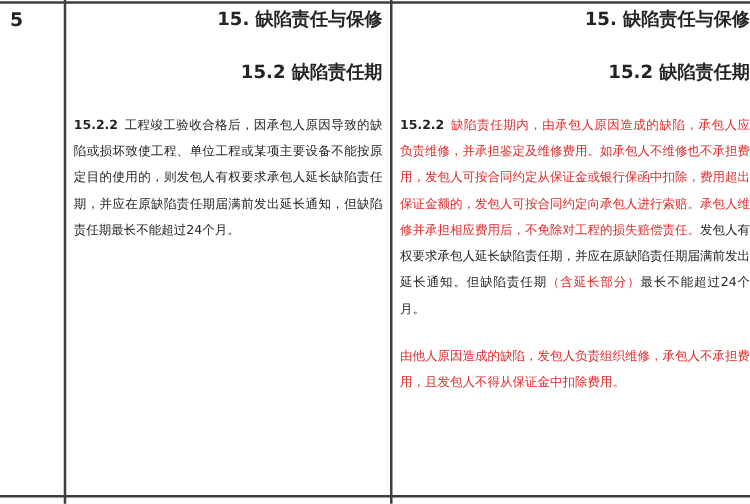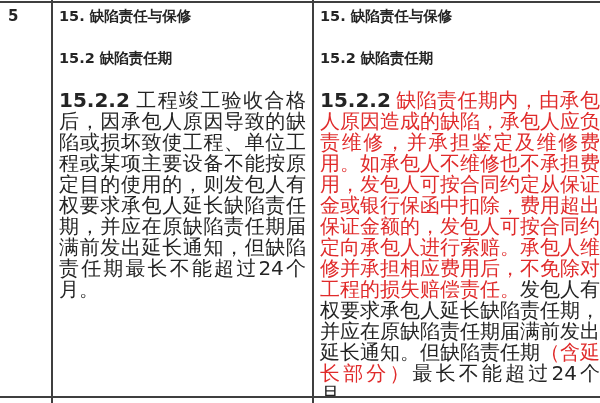--- a/index.html
+++ b/index.html
@@ -59,29 +59,29 @@
     width: 259px;
     padding: 4px 6px 0 6px;
   }
   .cell-right {
     left: 314px;
     width: 286px;
     padding: 4px 0 0 6px;
   }
   .cell p {
     margin: 0 0 17px 0;
-    font-size: 20px;
+    font-size: 10px;
     line-height: 21px;
     text-align: justify;
     word-break: break-all;
   }
   .cell p.heading {
     font-weight: bold;
     margin: 0 0 21px 0;
-    text-align: left;
+    text-align: right;
     font-size: 14.5px;
     word-break: keep-all;
   }
   .clause-num {
     font-weight: bold;
     margin-right: 5px;
   }
   .run-black {
     color: var(--text-black, #242424);
   }
@@ -108,15 +108,16 @@
   <div class="cell cell-left">
     <p class="heading">15. 缺陷责任与保修</p>
     <p class="heading">15.2 缺陷责任期</p>
     <p class="body"><span class="clause-num">15.2.2</span><span><span class="run-black">工程竣工验收合格后，因承包人原因导致的缺陷或损坏致使工程、单位工程或某项主要设备不能按原定目的使用的，则发包人有权要求承包人延长缺陷责任期，并应在原缺陷责任期届满前发出延长通知，但缺陷责任期最长不能超过24个月。</span></span></p>
   </div>
 
   <div class="cell cell-right">
     <p class="heading">15. 缺陷责任与保修</p>
     <p class="heading">15.2 缺陷责任期</p>
     <p class="body"><span class="clause-num">15.2.2</span><span><span class="run-red">缺陷责任期内，由承包人原因造成的缺陷，承包人应负责维修，并承担鉴定及维修费用。如承包人不维修也不承担费用，发包人可按合同约定从保证金或银行保函中扣除，费用超出保证金额的，发包人可按合同约定向承包人进行索赔。承包人维修并承担相应费用后，不免除对工程的损失赔偿责任。</span><span class="run-black">发包人有权要求承包人延长缺陷责任期，并应在原缺陷责任期届满前发出延长通知。但缺陷责任期</span><span class="run-red">（含延长部分）</span><span class="run-black">最长不能超过24个月。</span></span></p>
+    <p class="body"><span><span class="run-red">由他人原因造成的缺陷，发包人负责组织维修，承包人不承担费用，且发包人不得从保证金中扣除费用。</span></span></p>
   </div>
 
 </div>
 
 </body></html>

